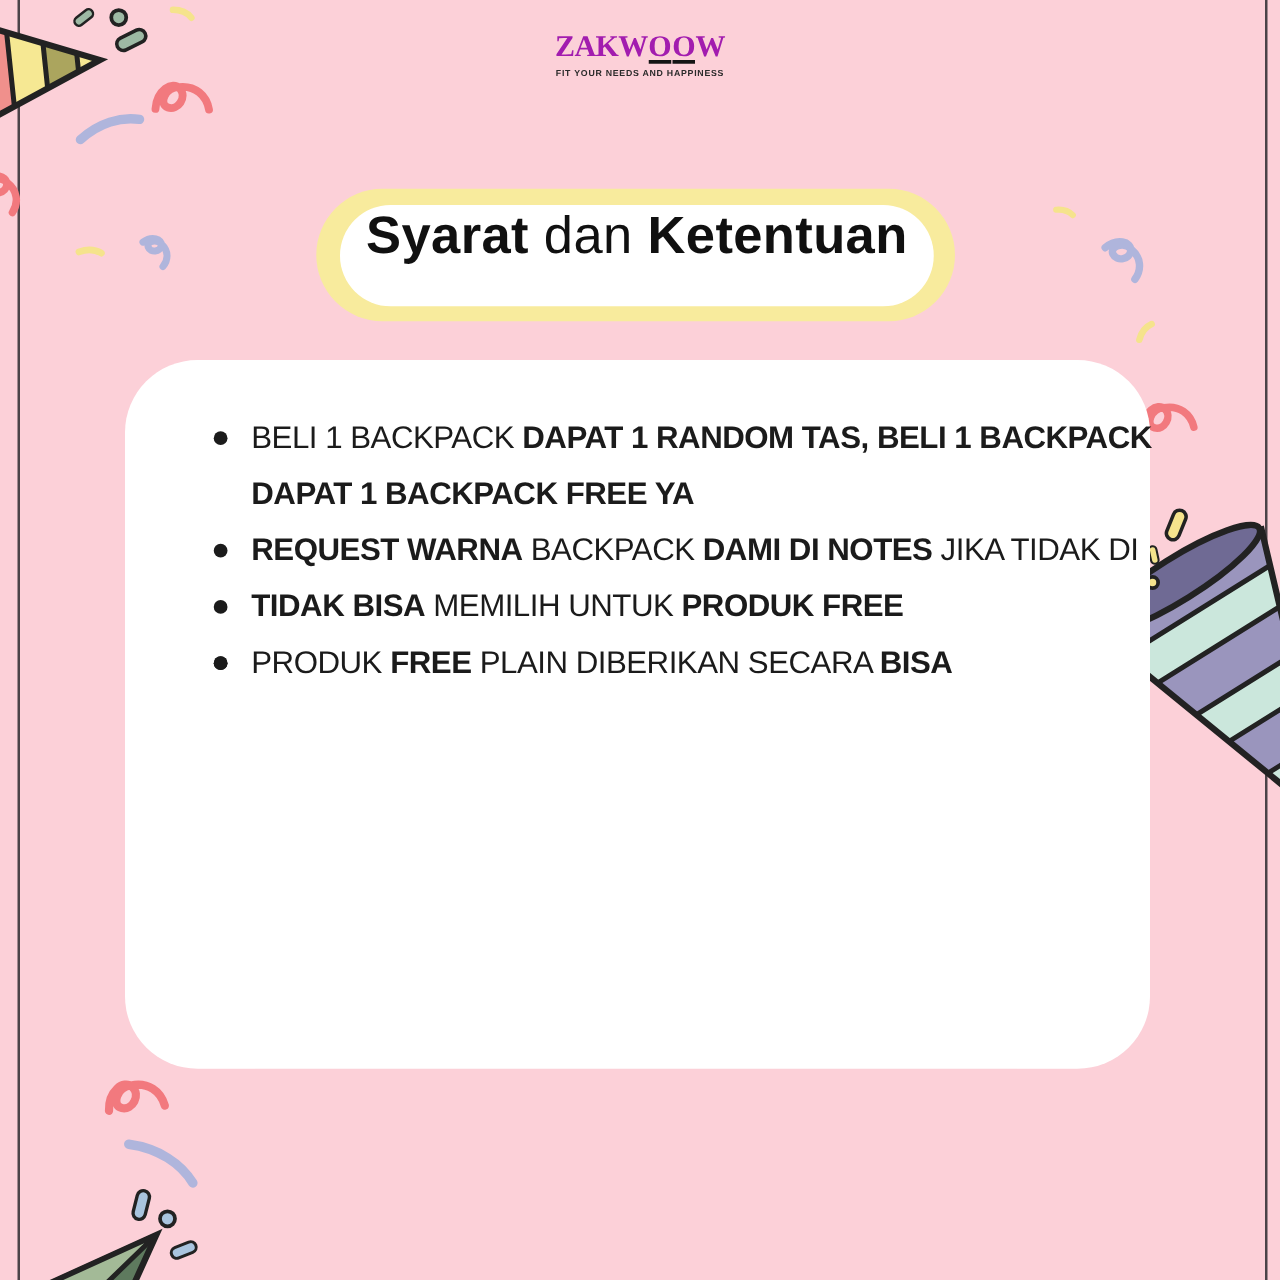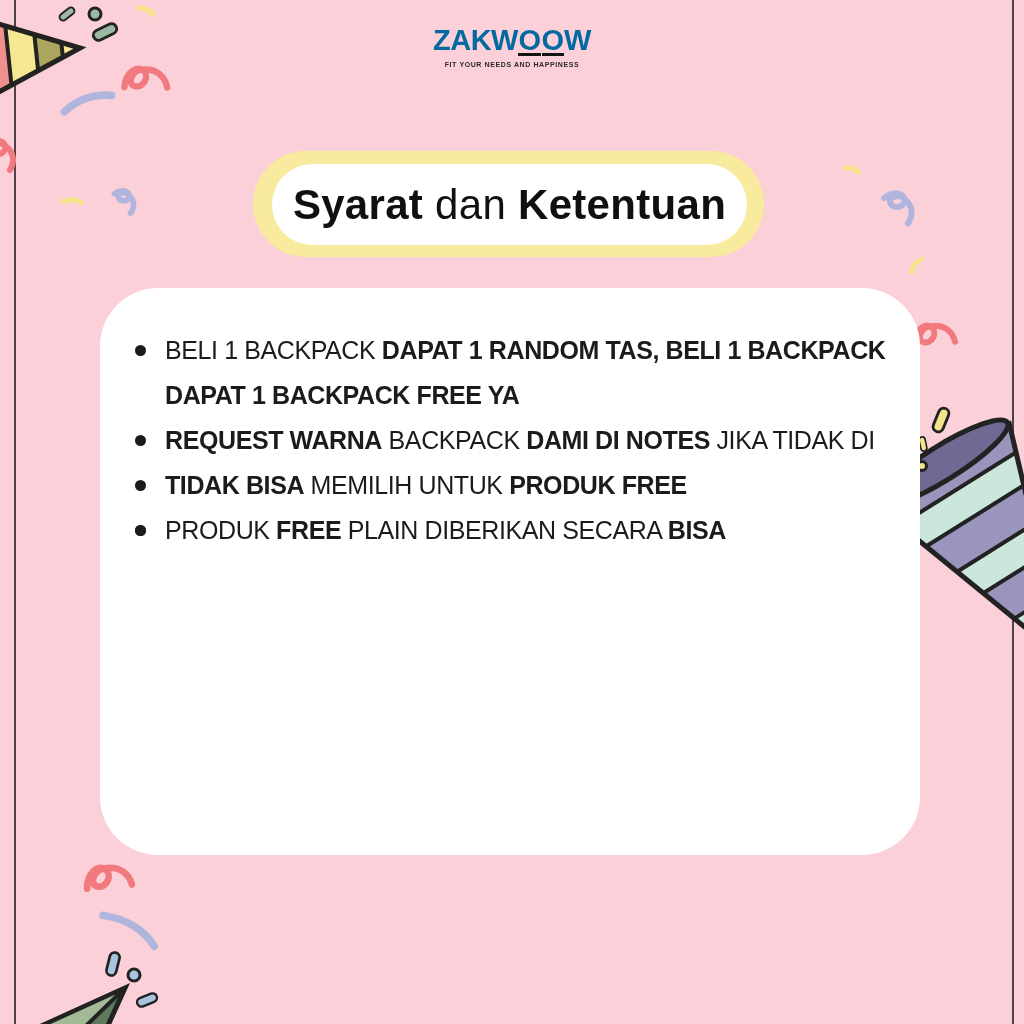--- a/index.html
+++ b/index.html
@@ -7,41 +7,41 @@
     position:relative;width:1024px;height:1024px;overflow:hidden;
     background:var(--c-background,#FCD0D8);
     font-family:"Liberation Sans",sans-serif;
   }
   svg.deco{position:absolute;inset:0;pointer-events:none;}
   .frame-line{position:absolute;top:0;bottom:0;width:2px;background:var(--c-frame_line,#4B4348);}
   .frame-left{left:14px;}
   .frame-right{left:1012px;}
 
   .logo{position:absolute;top:26px;left:0;right:0;text-align:center;z-index:3;}
-  .logo-text{font-size:29px;font-weight:bold;letter-spacing:-0.5px;color:#0369a1;line-height:1;}
+  .logo-text{font-size:24px;font-weight:bold;letter-spacing:-0.5px;color:#a21caf;line-height:1;font-family:Liberation Serif, serif;}
   .logo-text .ou{display:inline-block;line-height:0.85;border-bottom:3px solid #141414;margin:0 0.5px;}
   .logo-tagline{margin-top:5px;font-size:7px;font-weight:bold;letter-spacing:0.6px;color:#2a2a2a;}
 
   .pill-outer{
     position:absolute;left:253px;top:151px;width:511px;height:106px;z-index:3;
     background:var(--c-pill_yellow,#F8EB9D);border-radius:54px;
   }
   .pill-inner{
     position:absolute;left:19px;top:13px;right:17px;bottom:12px;
     background:var(--c-card_white,#fff);border-radius:41px;
-    display:flex;align-items:center;justify-content:center;
+    display:flex;justify-content:center;
   }
   .pill-title{font-size:42px;color:#101010;font-weight:normal;letter-spacing:0.3px;}
   .pill-title .b{font-weight:bold;}
 
   .card{
     position:absolute;left:100px;top:288px;width:820px;height:567px;z-index:3;
     background:var(--c-card_white,#fff);border-radius:58px;
   }
-  .terms{margin:0;padding:40px 30px 0 65px;list-style:none;}
+  .terms{margin:0;padding:40px 30px 0 101px;list-style:none;}
   .terms li{position:relative;color:var(--c-text,#1B1B1B);}
   .terms li::before{
     content:"";position:absolute;left:-30px;top:17px;width:11px;height:11px;
     border-radius:50%;background:var(--c-text,#1B1B1B);
   }
   .terms .line{white-space:pre;font-size:25px;line-height:45px;letter-spacing:-0.4px;}
   .terms .seg-b{font-weight:bold;}
 </style>
 </head>
 <body>

